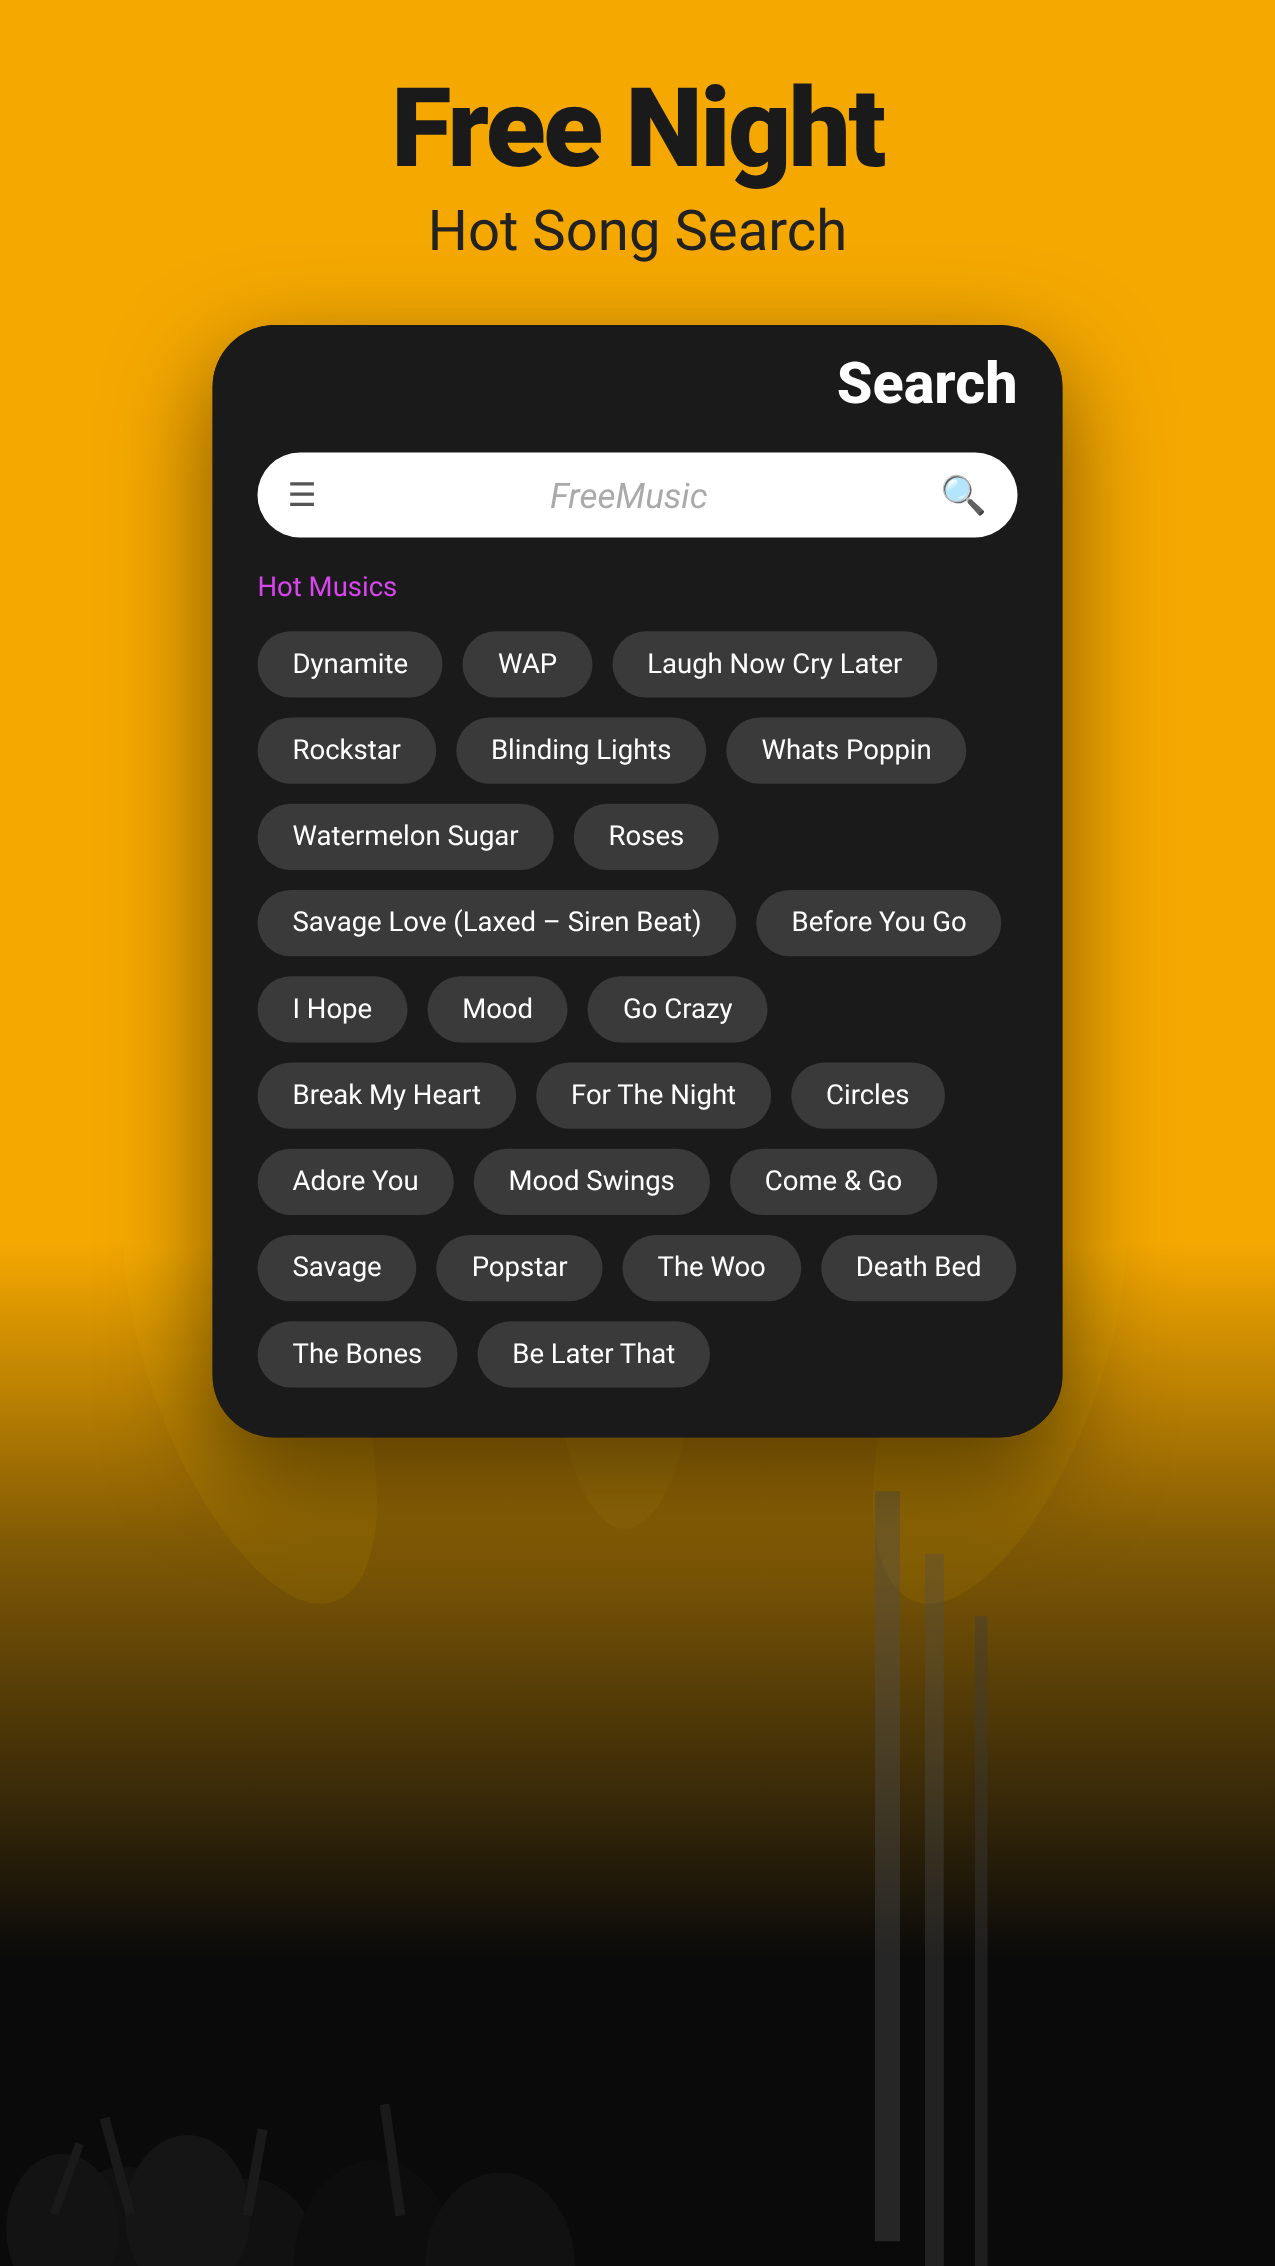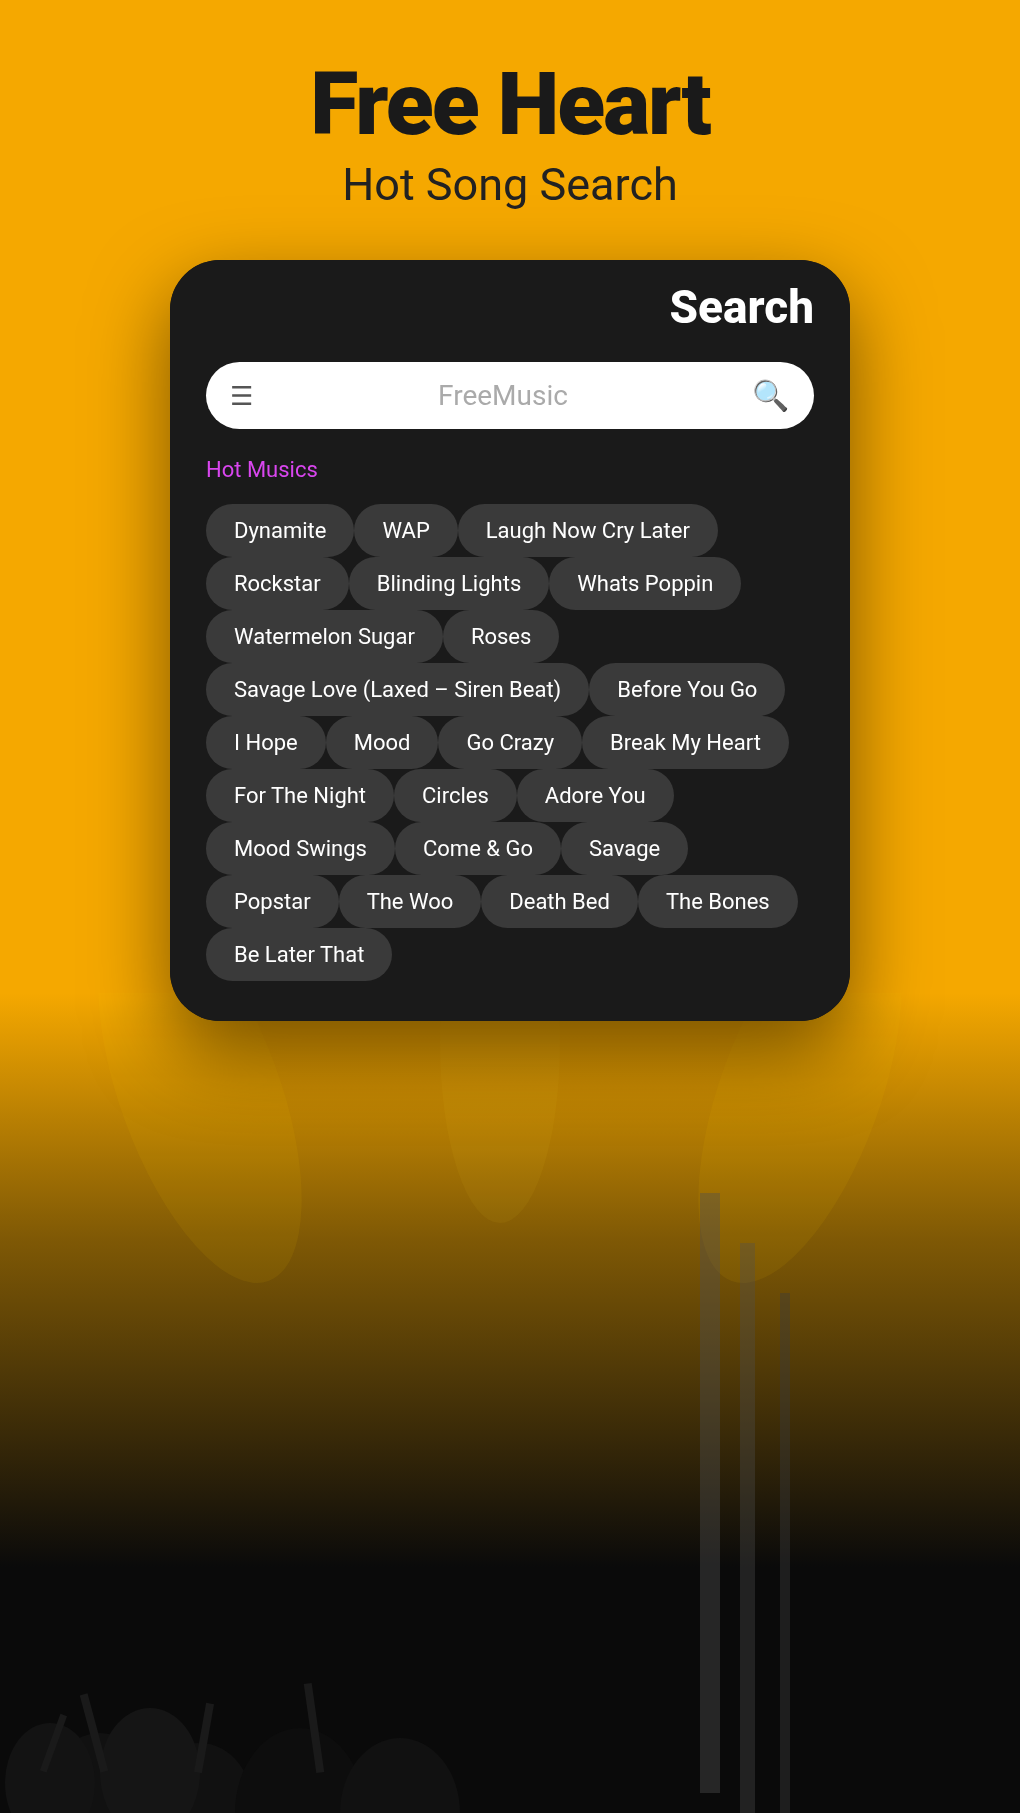--- a/index.html
+++ b/index.html
@@ -131,37 +131,39 @@
       font-size: 26px;
       flex-shrink: 0;
     }
 
     .search-input-text {
       flex: 1;
       text-align: center;
       font-size: 28px;
       color: #aaa;
       font-weight: 400;
+      font-style: italic;
     }
 
     .search-icon {
       color: #f5a800;
       font-size: 30px;
       flex-shrink: 0;
     }
 
     .hot-musics-label {
       font-size: 22px;
       color: #d946ef;
       margin-bottom: 22px;
     }
 
     .tags-container {
       display: flex;
       flex-wrap: wrap;
+      gap: 16px;
       align-items: flex-start;
     }
 
     .tag {
       background: #3a3a3a;
       color: #fff;
       border-radius: 50px;
       padding: 14px 28px;
       font-size: 22px;
       font-weight: 400;
@@ -194,21 +196,21 @@
     <ellipse cx="50" cy="790" rx="45" ry="60" fill="#131313"></ellipse>
 
     <rect x="90" y="700" width="8" height="80" fill="#1a1a1a" transform="rotate(-15,94,740)"></rect>
     <rect x="200" y="710" width="8" height="70" fill="#1a1a1a" transform="rotate(10,204,745)"></rect>
     <rect x="310" y="690" width="8" height="90" fill="#1a1a1a" transform="rotate(-8,314,735)"></rect>
     <rect x="50" y="720" width="7" height="60" fill="#1a1a1a" transform="rotate(20,53,750)"></rect>
   </svg>
 </div>
 
 <div class="header-section" style="position:relative;z-index:5;">
-  <div class="header-title">Free Heart</div>
+  <div class="header-title">Free Night</div>
   <div class="header-subtitle">Hot Song Search</div>
 </div>
 
 <div class="phone-container">
 
 
   <div class="phone-content">
     <div class="search-title">Search</div>
 
     <div class="search-bar">

